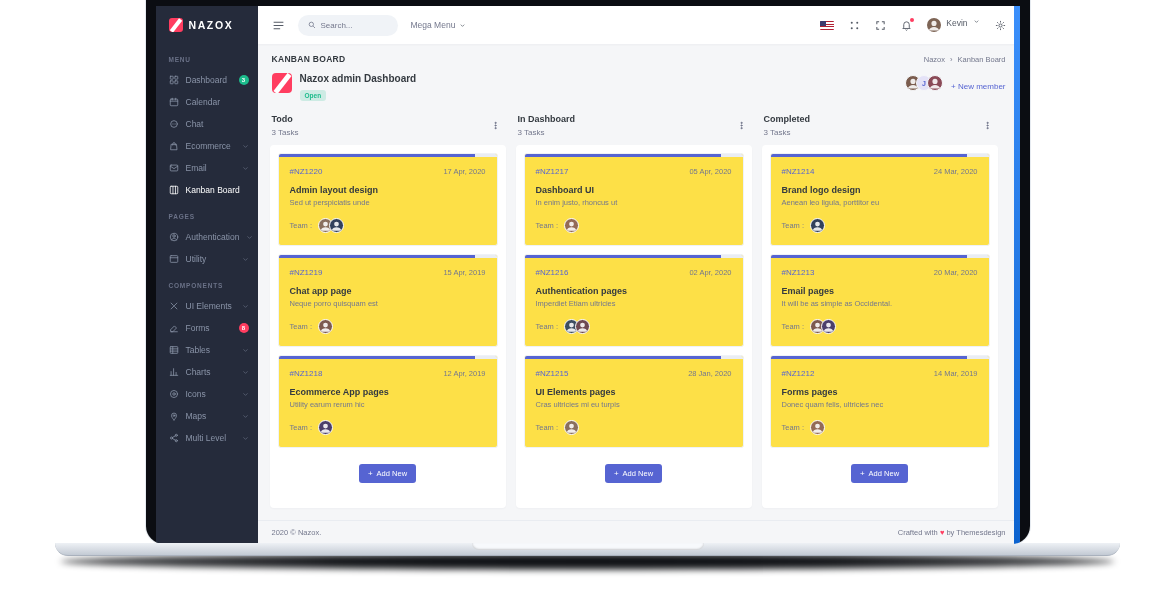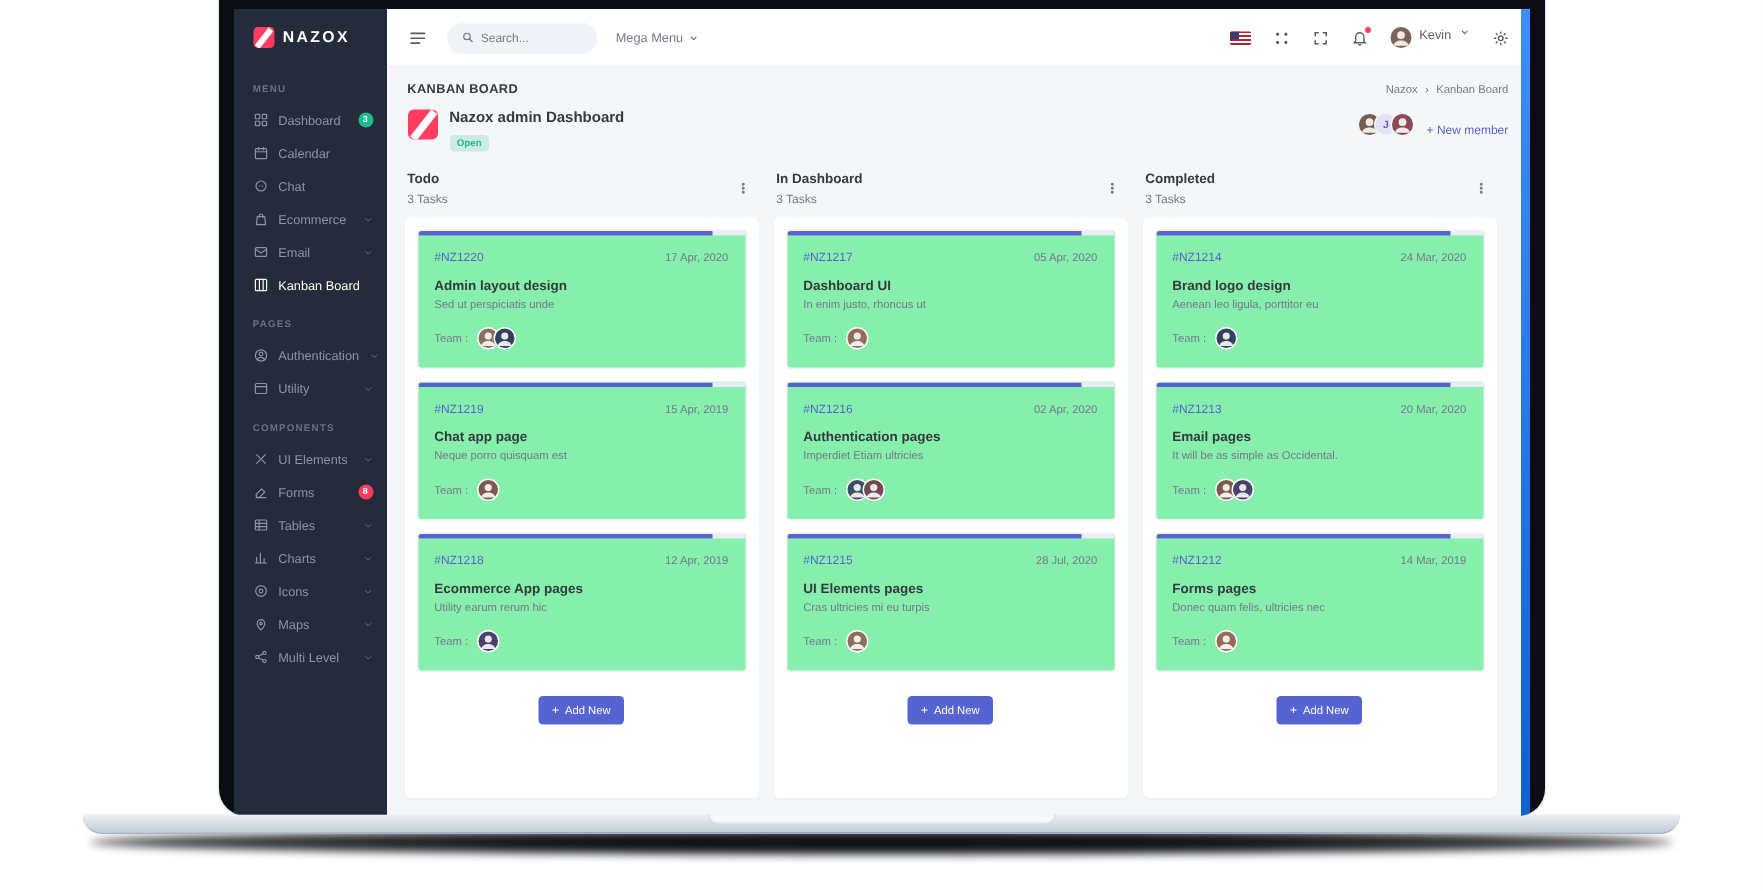--- a/index.html
+++ b/index.html
@@ -96,21 +96,21 @@
   .board { flex:1; padding:12px 12px 12px; min-height:0; }
   .col-row { display:flex; gap:10px; height:100%; }
   .kcol { width:236px; flex-shrink:0; display:flex; flex-direction:column; }
   .kcol-header { display:flex; justify-content:space-between; align-items:center; padding:0 4px 8px 2px; }
   .kcol-name { font-size:9px; font-weight:600; color:#343a40; margin-bottom:4px; }
   .kcol-tasks { font-size:8px; color:#74788d; }
   .kcol-menu { display:inline-flex; color:#74788d; cursor:pointer; padding:2px; }
   .kcol-menu svg { width:9px; height:9px; }
   .kcol-body { flex:1; background:#fff; border-radius:4px; padding:8px; box-shadow:0 1px 2px rgba(20,30,60,.03);
                display:flex; flex-direction:column; }
-  .kcard { background:#86efac; border:1px solid #eff2f7; border-radius:3px; margin-bottom:8px; overflow:hidden; cursor:pointer; }
+  .kcard { background:#fde047; border:1px solid #eff2f7; border-radius:3px; margin-bottom:8px; overflow:hidden; cursor:pointer; }
   .kcard-progress { height:3px; background:#eaedf3; }
   .kcard-progress i { display:block; height:100%; background:#5664d2; }
   .kcard-body { padding:10px 11px 12px; }
   .kcard-top { display:flex; justify-content:space-between; align-items:baseline; }
   .kcard-id { font-size:8px; color:#5664d2; text-decoration:none; cursor:pointer; }
   .kcard-date { font-size:7.5px; color:#74788d; }
   .kcard-title { margin-top:9px; font-size:9px; font-weight:700; color:#343a40; }
   .kcard-desc { margin-top:3px; font-size:7.5px; color:#74788d; }
   .kcard-team { margin-top:11px; display:flex; align-items:center; gap:6px; font-size:7.5px; color:#74788d; }
   .avs { display:flex; }
@@ -610,21 +610,21 @@
                           </div>
                         </div>
                       </div>
                       <div class="kcard">
                         <div class="kcard-progress">
                           <i style="width:90%"></i>
                         </div>
                         <div class="kcard-body">
                           <div class="kcard-top">
                             <a class="kcard-id">#NZ1215</a>
-                            <span class="kcard-date">28 Jul, 2020</span>
+                            <span class="kcard-date">28 Jan, 2020</span>
                           </div>
                           <div class="kcard-title">UI Elements pages</div>
                           <div class="kcard-desc">Cras ultricies mi eu turpis</div>
                           <div class="kcard-team">
                             <span>Team :</span>
                             <span class="avs">
                               <span class="avatar" style="background:#8a6f5e">
                                 <svg viewBox="0 0 24 24">
                                   <circle cx="12" cy="9.3" r="4.4" fill="rgba(255,255,255,.88)"></circle>
                                   <path d="M3.2 21.5c.9-4.2 4.6-6.2 8.8-6.2s7.9 2 8.8 6.2z" fill="rgba(255,255,255,.88)"></path>
@@ -735,20 +735,28 @@
                       </div>
                       <button class="add-new">
                         <span class="plus">+</span>
                         <span>Add New</span>
                       </button>
                     </div>
                   </div>
                 </div>
             </div>
 
+            <footer class="footer">
+              <span>2020 © Nazox.</span>
+              <span>
+                <span>Crafted with</span>
+                <span class="heart">♥</span>
+                <span>by Themesdesign</span>
+              </span>
+            </footer>
           </div>
         </div>
 
         <div class="edge-glare"></div>
       </div>
     </div>
   </div>
   <div class="base">
     <div class="notch"></div>
   </div>

